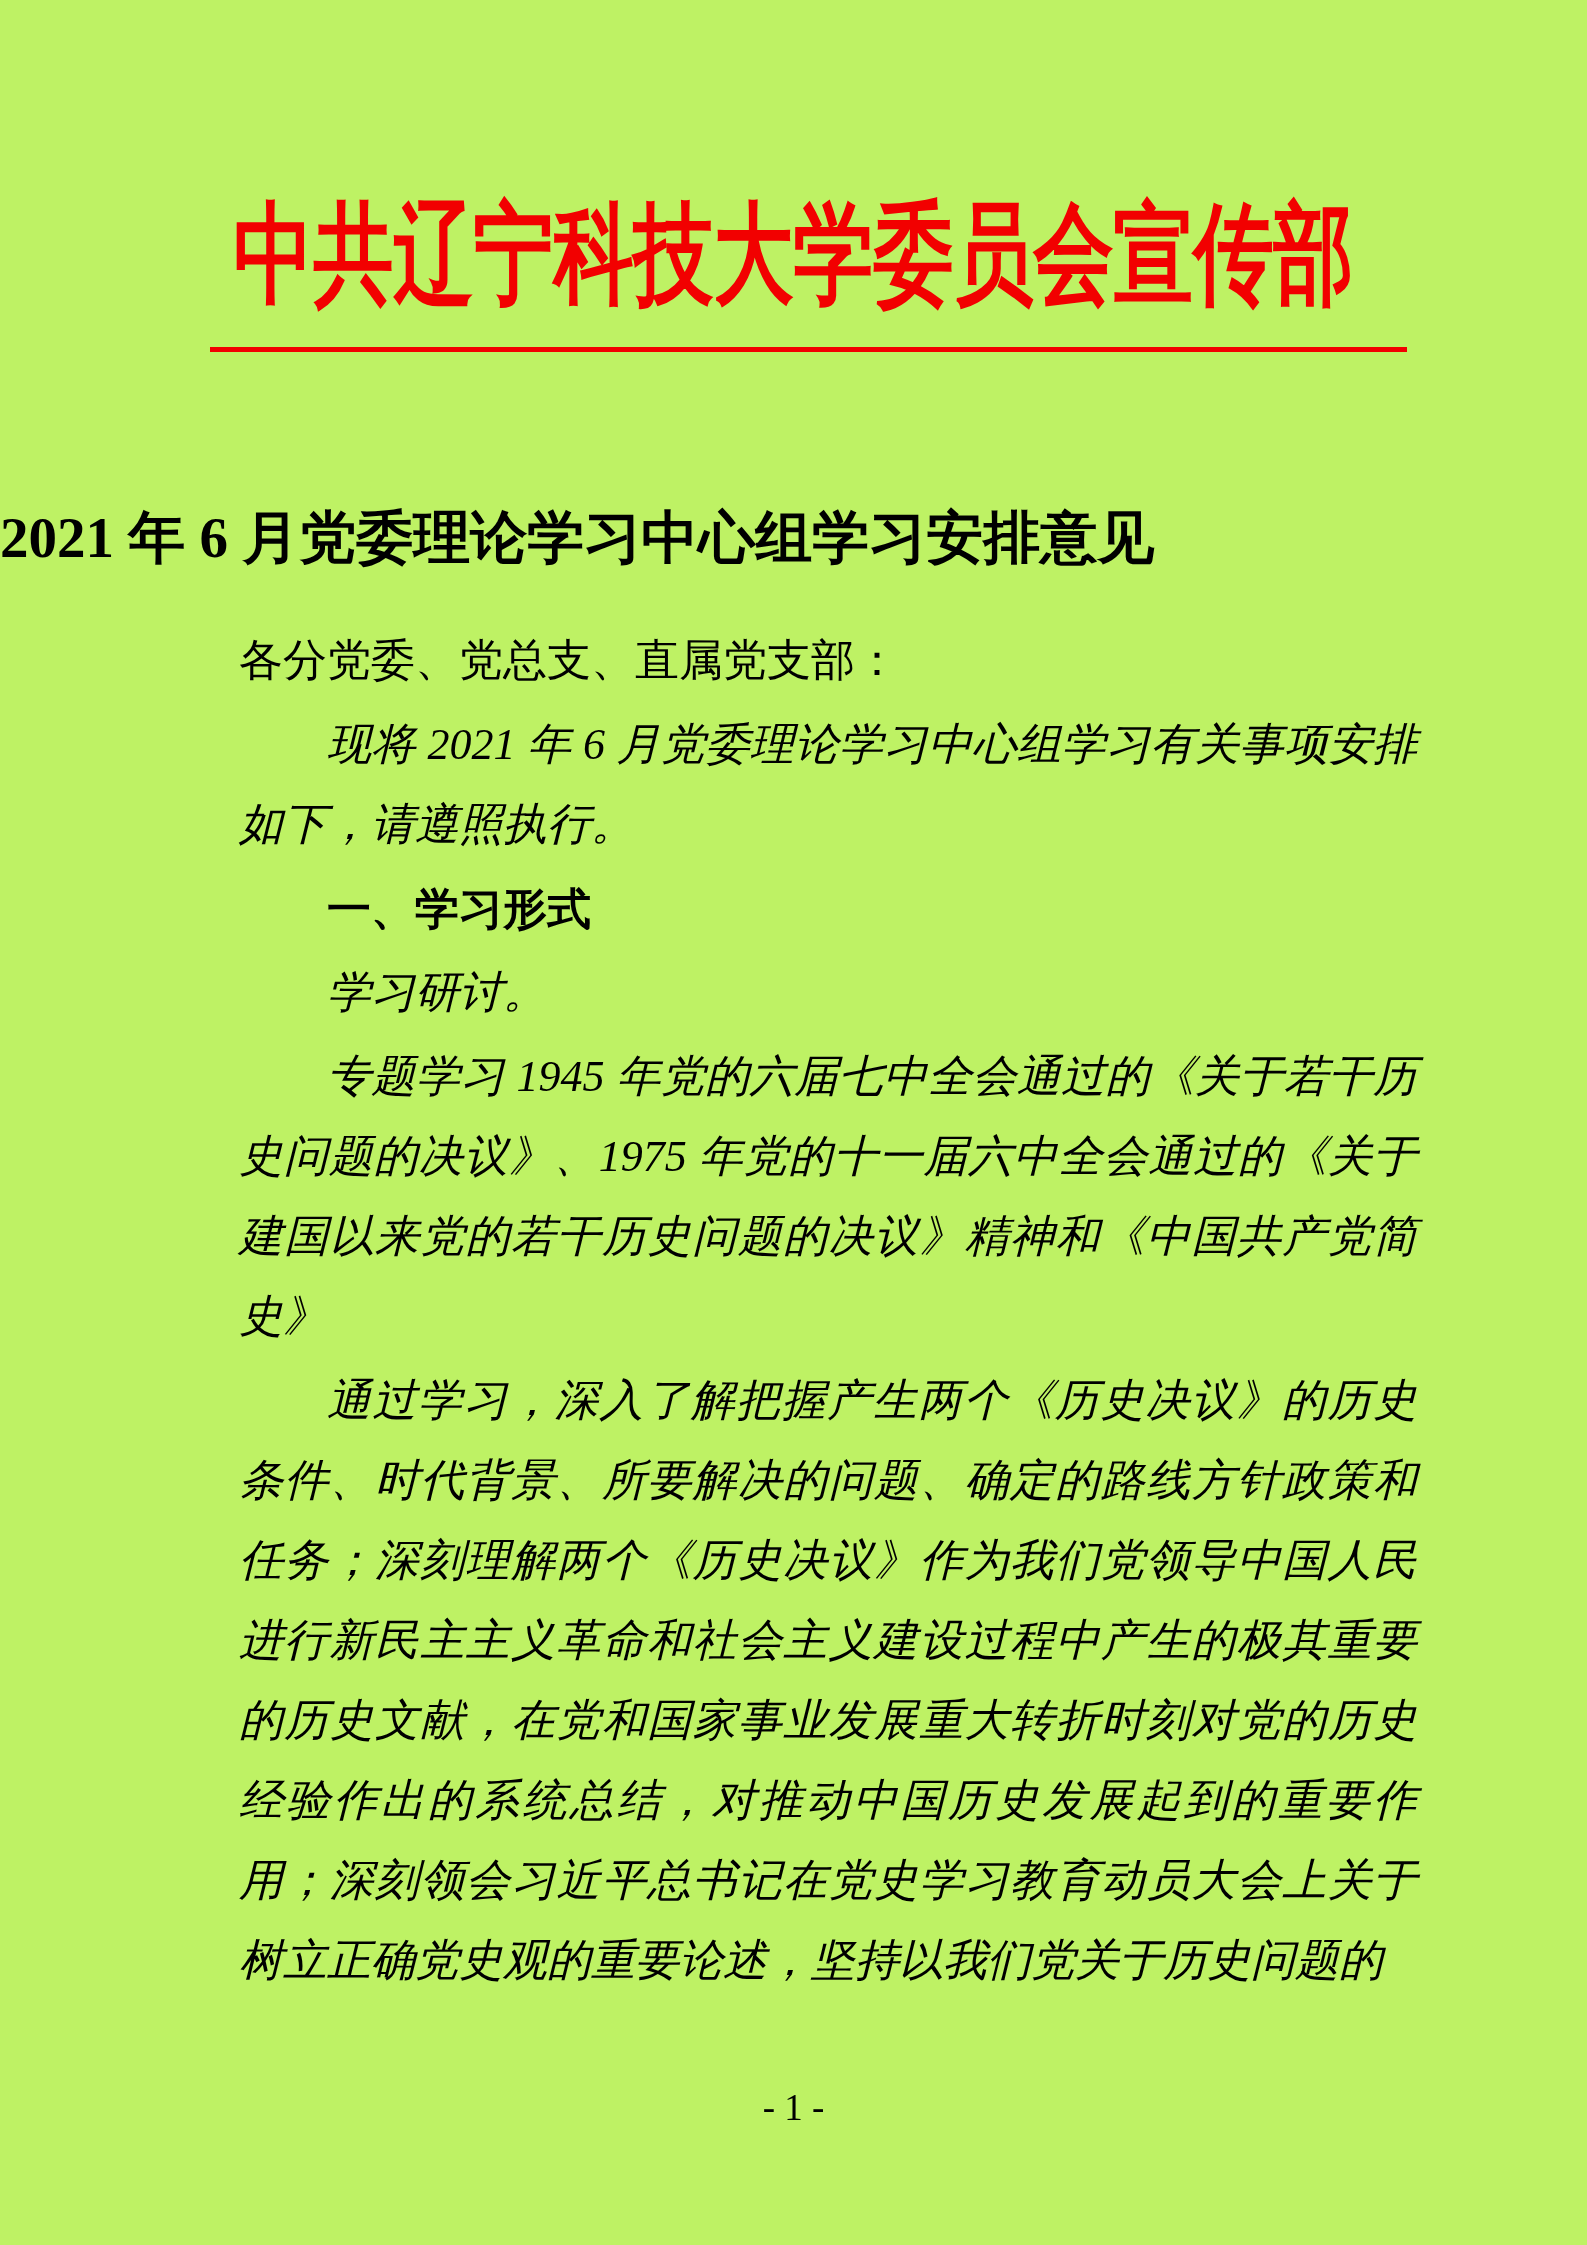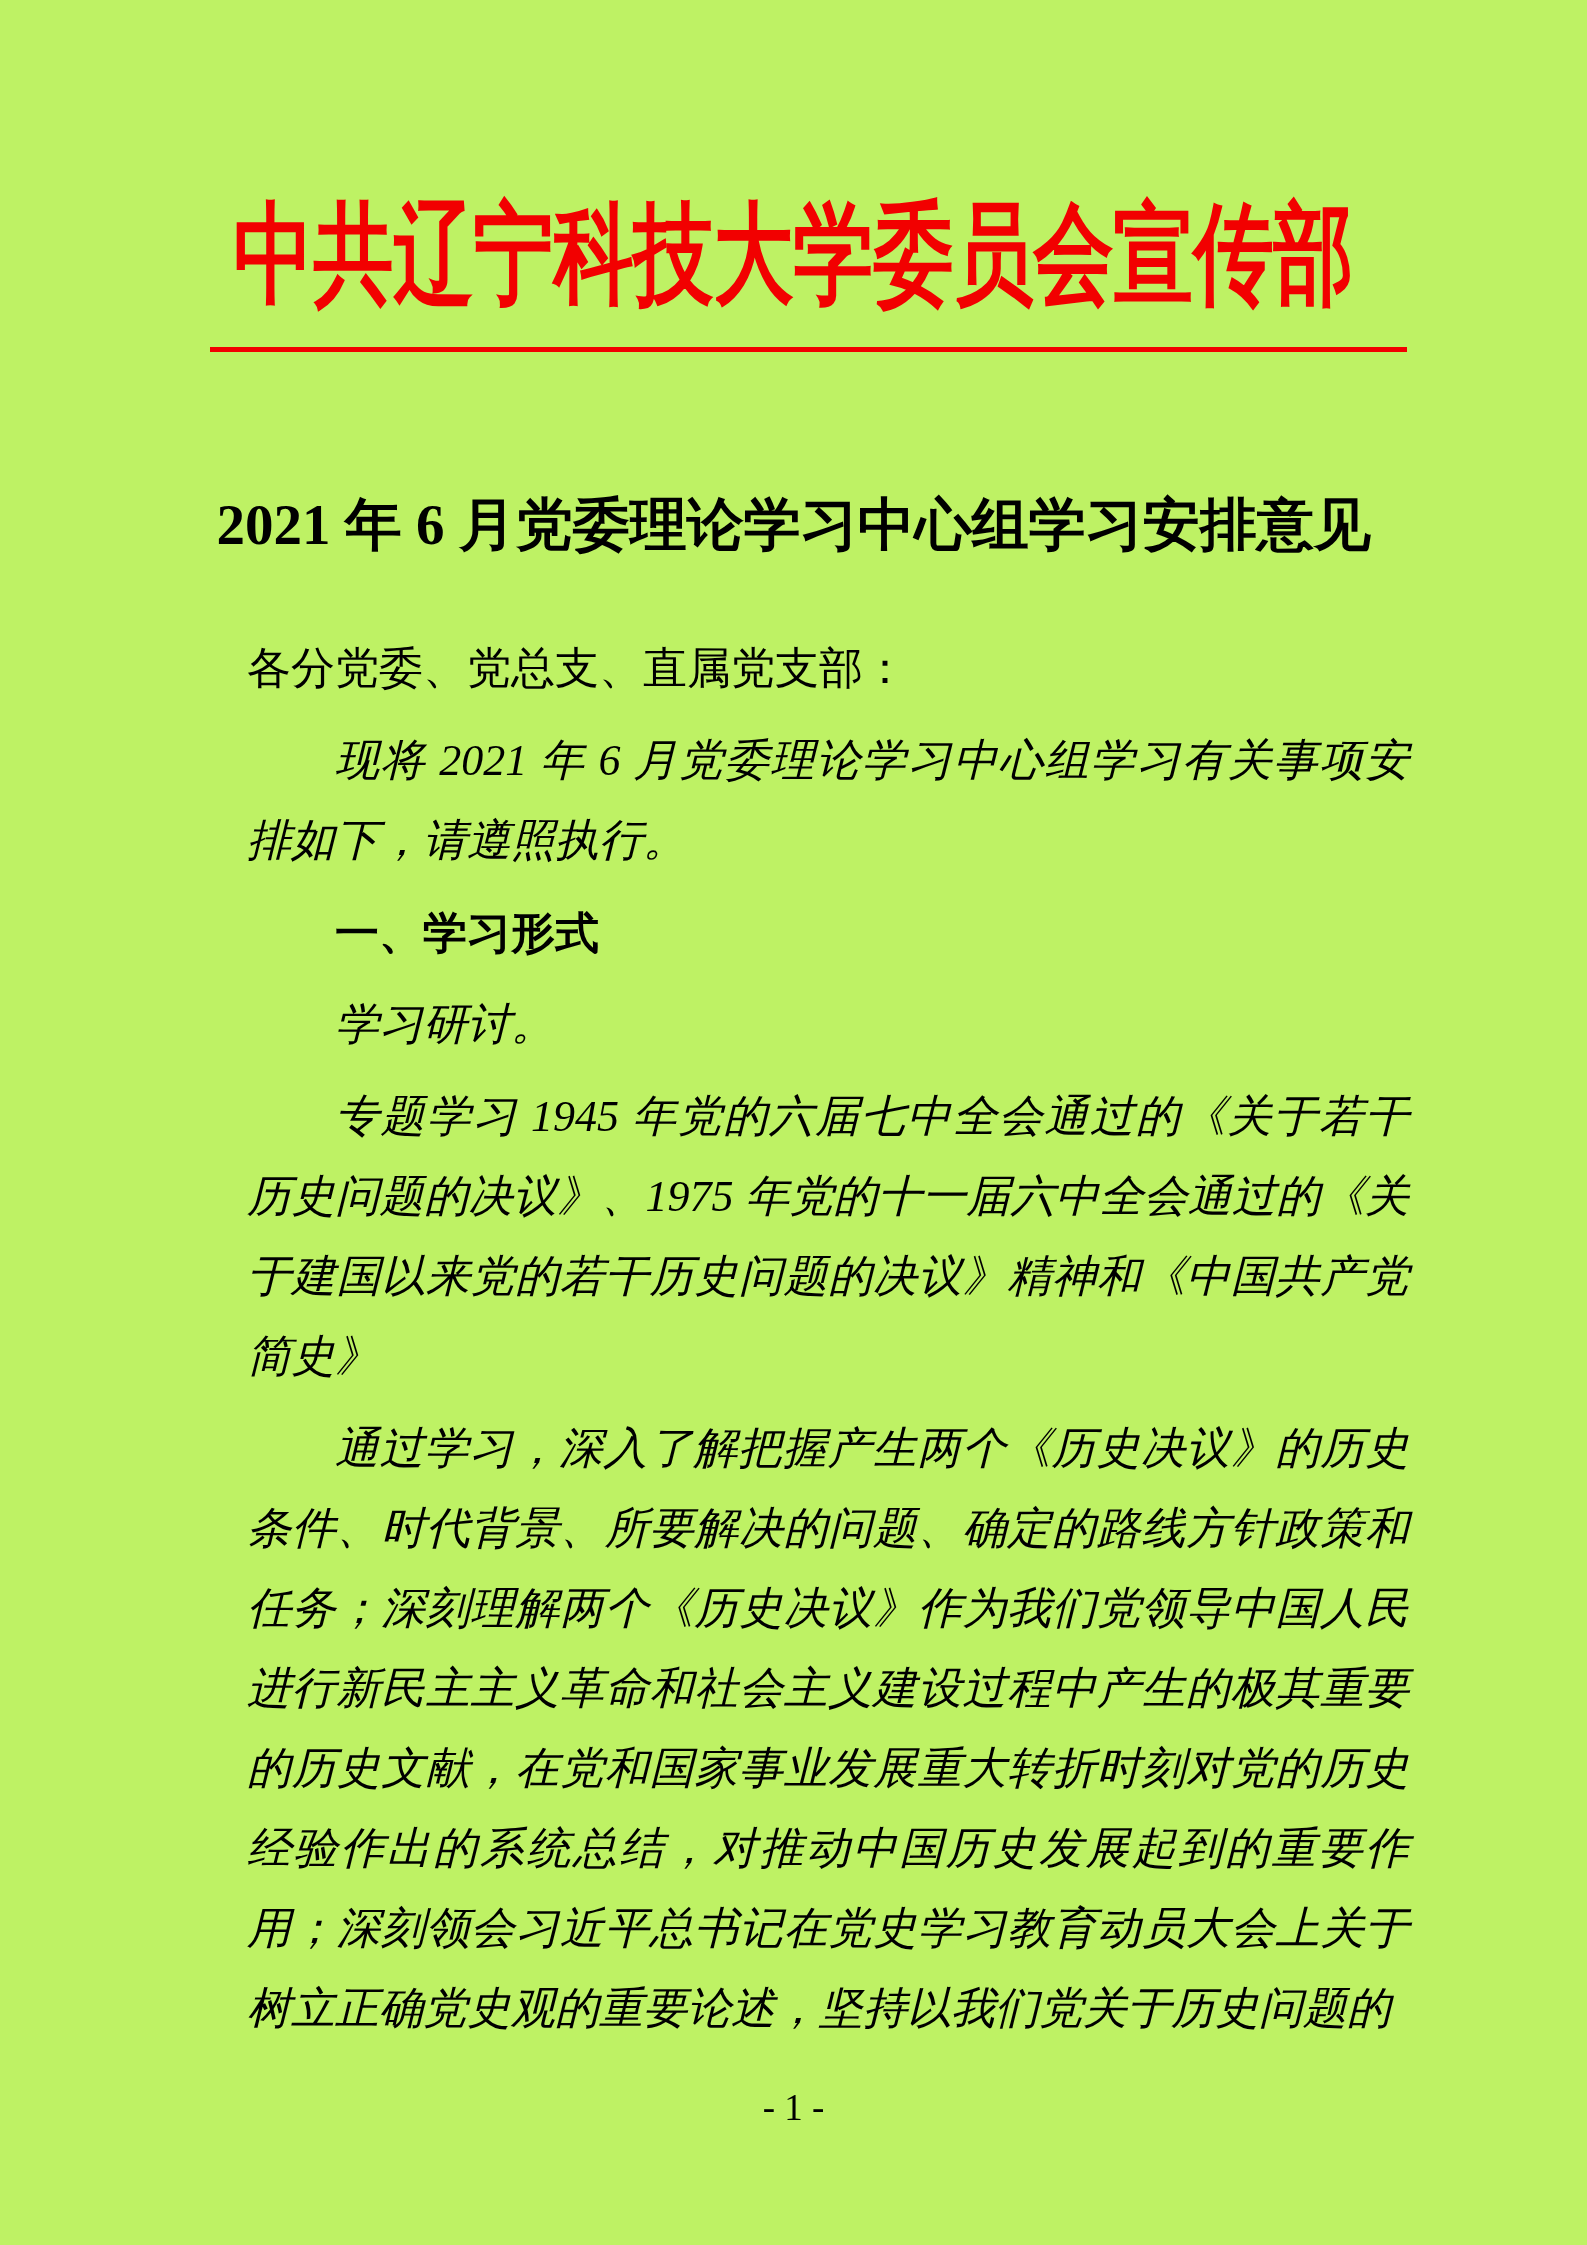--- a/index.html
+++ b/index.html
@@ -38,44 +38,43 @@
     position: absolute;
     top: 347px;
     left: 210px;
     width: 1197px;
     height: 5px;
     background: var(--accent, #f20000);
   }
   
   .doc-title {
     position: absolute;
-    top: 494px;
+    top: 507px;
     left: 0;
     width: 100%;
-    text-align: center;
     font-family: "Liberation Serif", "DejaVu Serif", serif;
     font-weight: bold;
     font-size: 57px;
     line-height: 1.1;
     color: #000000;
     white-space: nowrap;
   }
   
   .doc-body {
     position: absolute;
     top: 617px;
     left: 235px;
     width: 1186px;
     font-size: 44px;
     line-height: 80px;
     text-align: justify;
     text-justify: inter-ideograph;
   }
   .doc-body p {
-    margin: 12px;
+    margin: 4px;
     padding: 0;
   }
   .para {
     text-indent: 88px; 
     font-family: "Liberation Serif", "DejaVu Serif", serif;
     font-style: italic;
   }
   .salutation {
     text-indent: 0;
     font-family: "Liberation Serif", "DejaVu Serif", serif;

